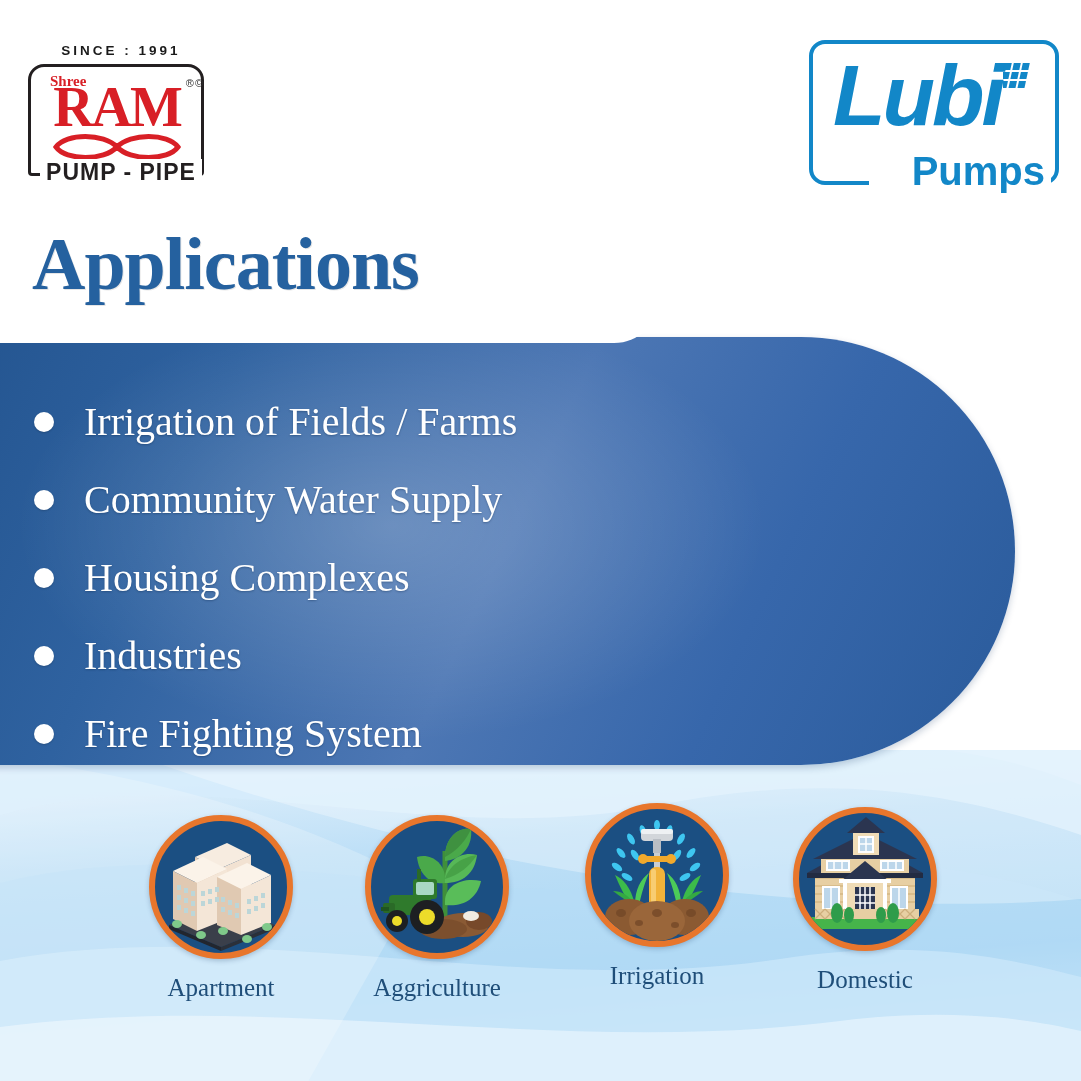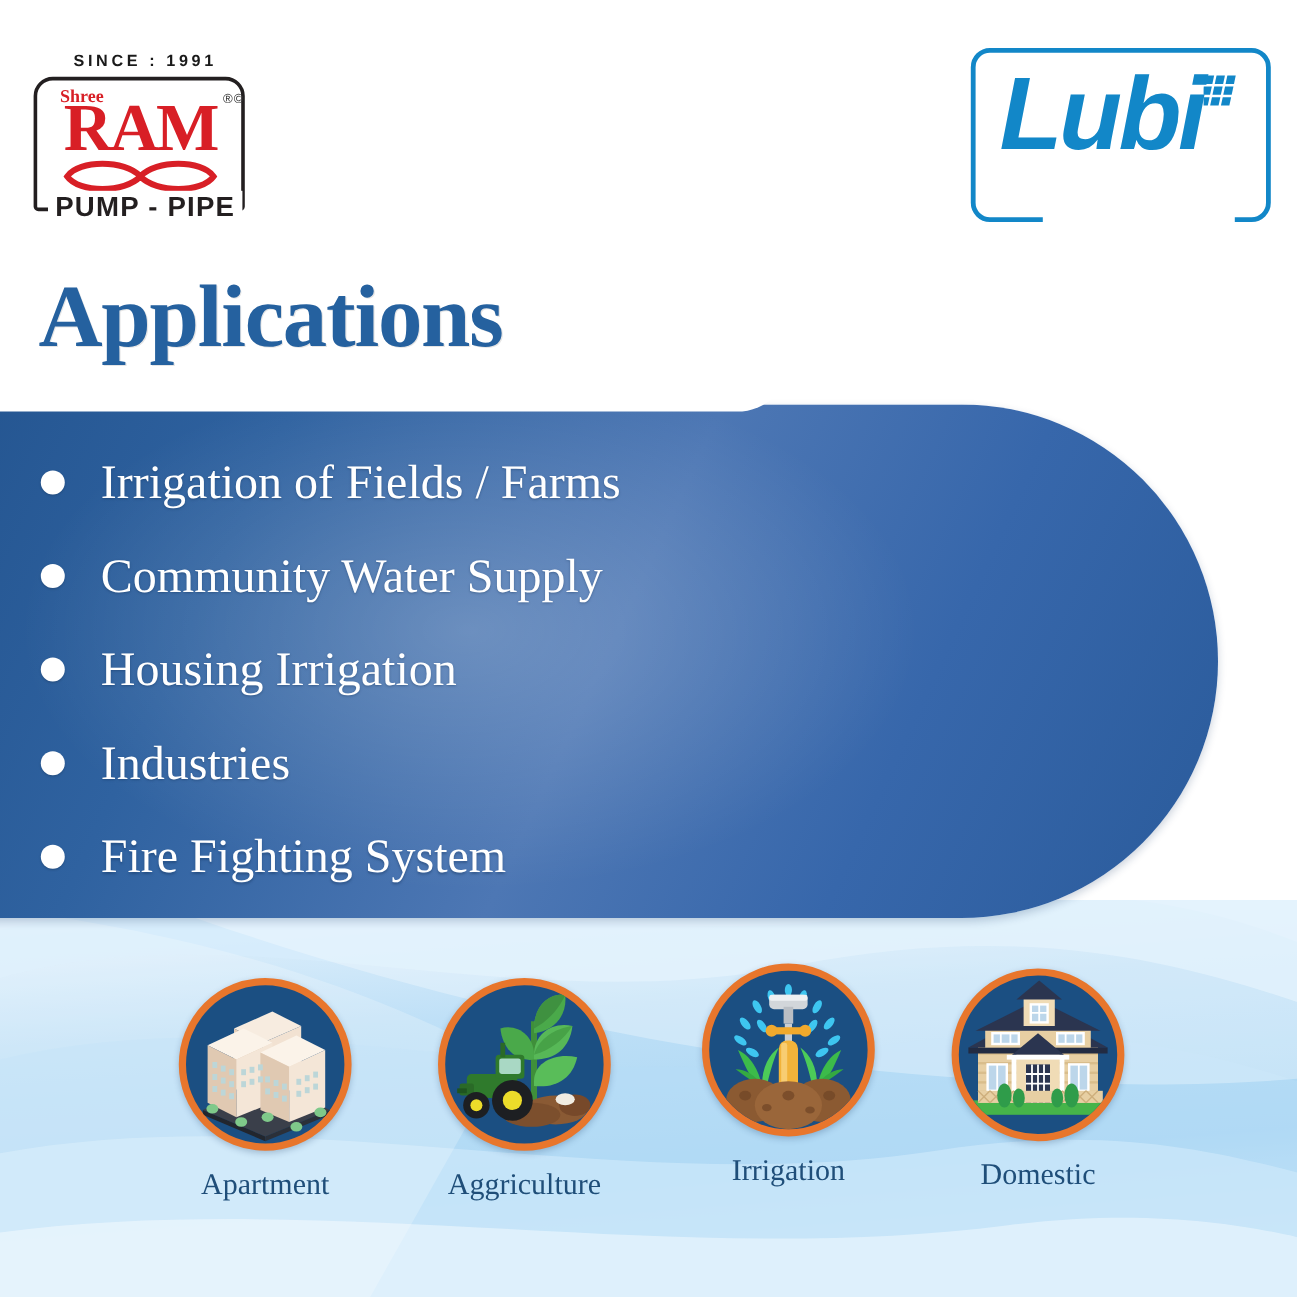--- a/index.html
+++ b/index.html
@@ -187,21 +187,21 @@
     border-radius: 0 220px 220px 0;
     background:
       radial-gradient(ellipse 520px 300px at 42% 44%, rgba(255,255,255,0.22) 0%, rgba(255,255,255,0.0) 72%),
       linear-gradient(115deg, #23548f 0%, #2f62a0 24%, #4d77b4 52%, #3767ab 74%, #2a5b9b 100%);
     z-index: 3;
     box-shadow: 0 3px 7px rgba(20,50,95,0.22);
   }
 
   .bullet-list {
     position: absolute;
-    left: 34px; top: 348px;
+    left: 34px; top: 368px;
     width: 700px;
     z-index: 5;
   }
   .bullet-row {
     display: flex;
     align-items: center;
     height: 78px;
   }
   .bullet-dot {
     width: 20px; height: 20px;
@@ -312,39 +312,40 @@
         <rect x="11" y="1" width="7" height="7" transform="skewX(-12)"></rect>
         <rect x="20" y="1" width="7" height="7" transform="skewX(-12)"></rect>
         <rect x="2" y="10" width="7" height="7" transform="skewX(-12)"></rect>
         <rect x="11" y="10" width="7" height="7" transform="skewX(-12)"></rect>
         <rect x="20" y="10" width="7" height="7" transform="skewX(-12)"></rect>
         <rect x="2" y="19" width="7" height="7" transform="skewX(-12)"></rect>
         <rect x="11" y="19" width="7" height="7" transform="skewX(-12)"></rect>
         <rect x="20" y="19" width="7" height="7" transform="skewX(-12)"></rect>
       </g>
     </svg>
+    <div class="lubi-pumps">Pumps</div>
   </div>
 
   <div class="blue-panel"></div>
 
   <div class="title-plate"></div>
   <div class="page-title">Applications</div>
 
   <div class="bullet-list">
     <div class="bullet-row">
       <div class="bullet-dot"></div>
       <div class="bullet-text">Irrigation of Fields / Farms</div>
     </div>
     <div class="bullet-row">
       <div class="bullet-dot"></div>
       <div class="bullet-text">Community Water Supply</div>
     </div>
     <div class="bullet-row">
       <div class="bullet-dot"></div>
-      <div class="bullet-text">Housing Irrigation</div>
+      <div class="bullet-text">Housing Complexes</div>
     </div>
     <div class="bullet-row">
       <div class="bullet-dot"></div>
       <div class="bullet-text">Industries</div>
     </div>
     <div class="bullet-row">
       <div class="bullet-dot"></div>
       <div class="bullet-text">Fire Fighting System</div>
     </div>
   </div>

